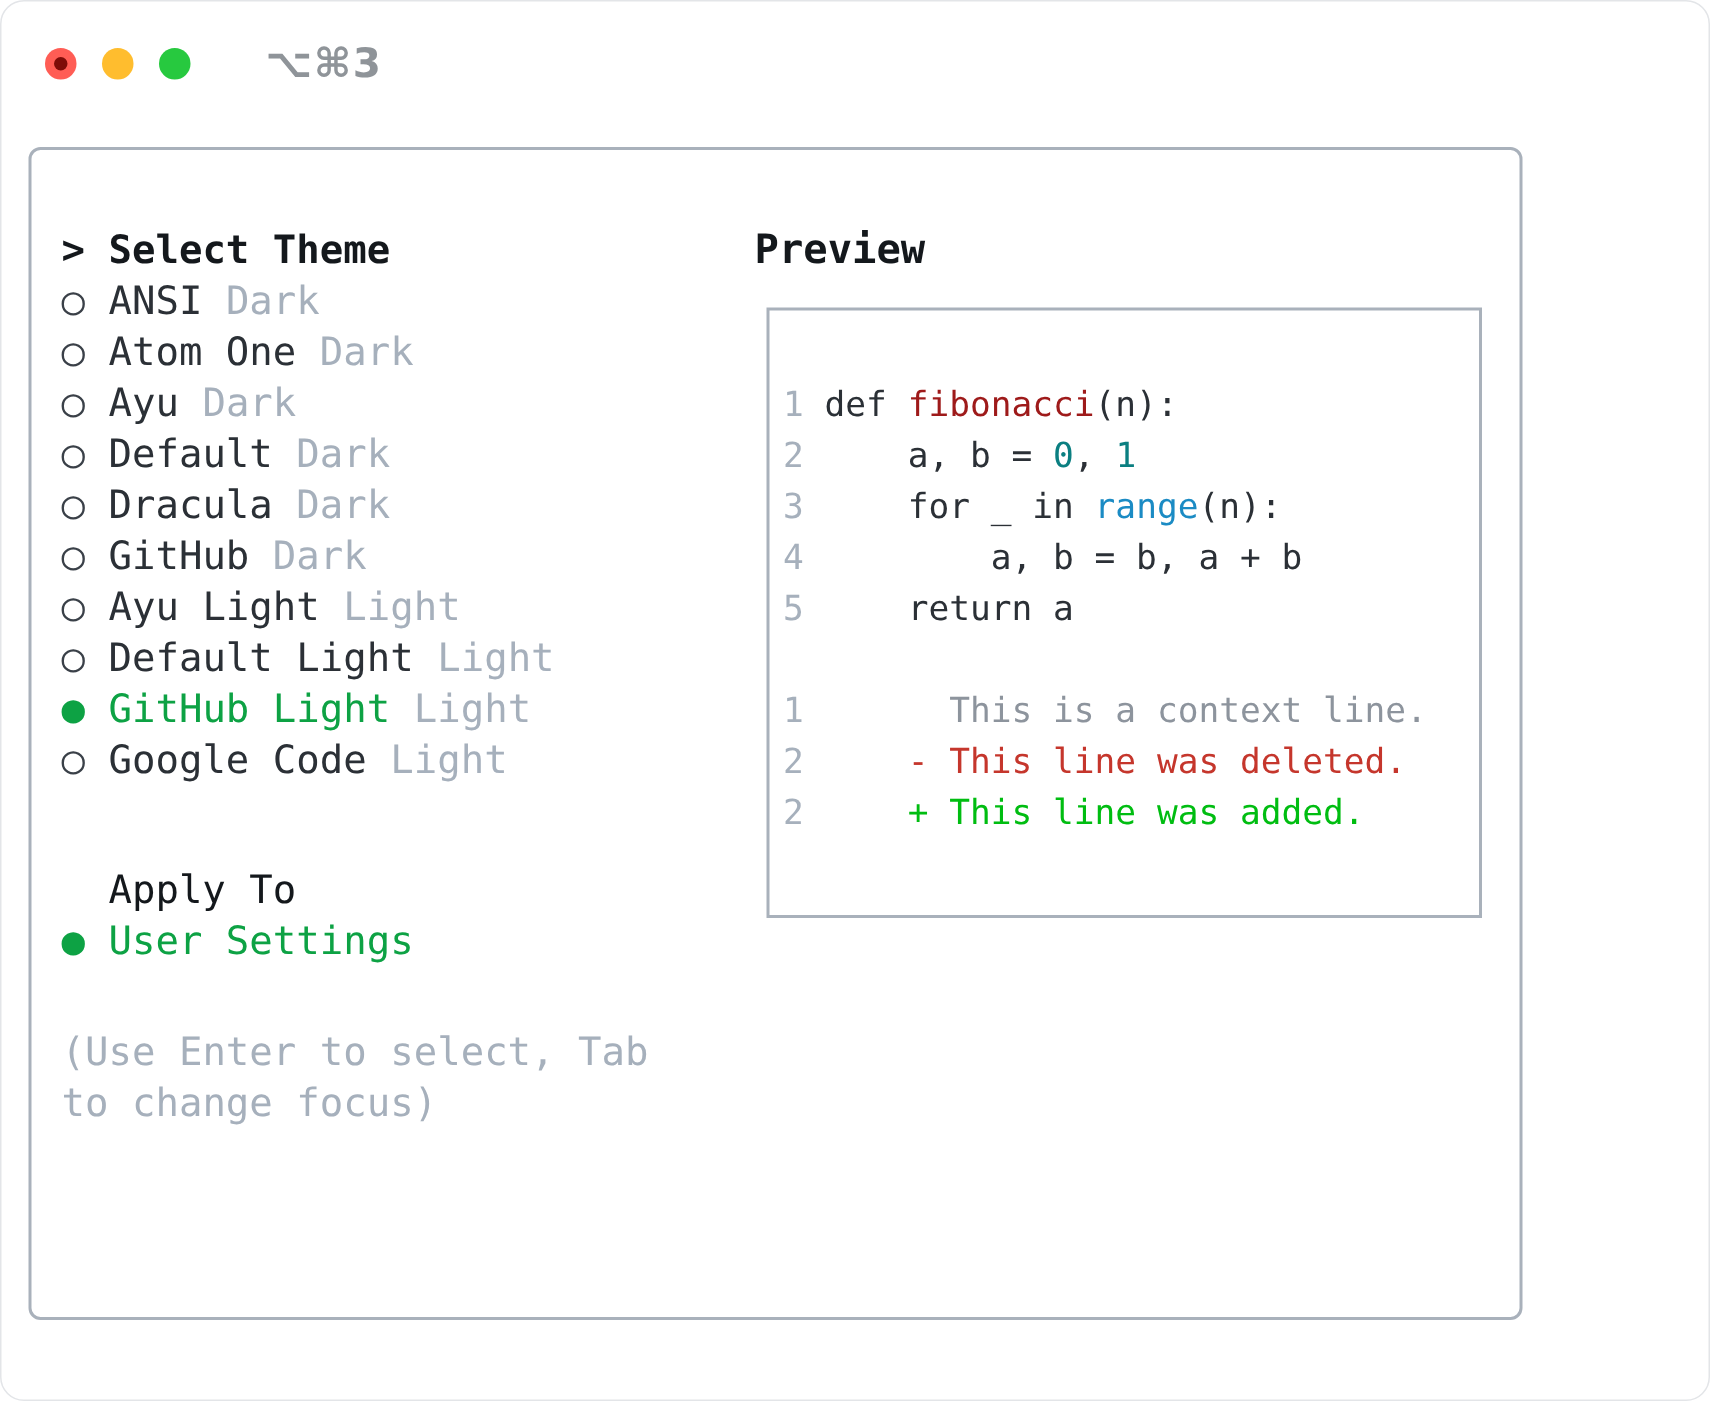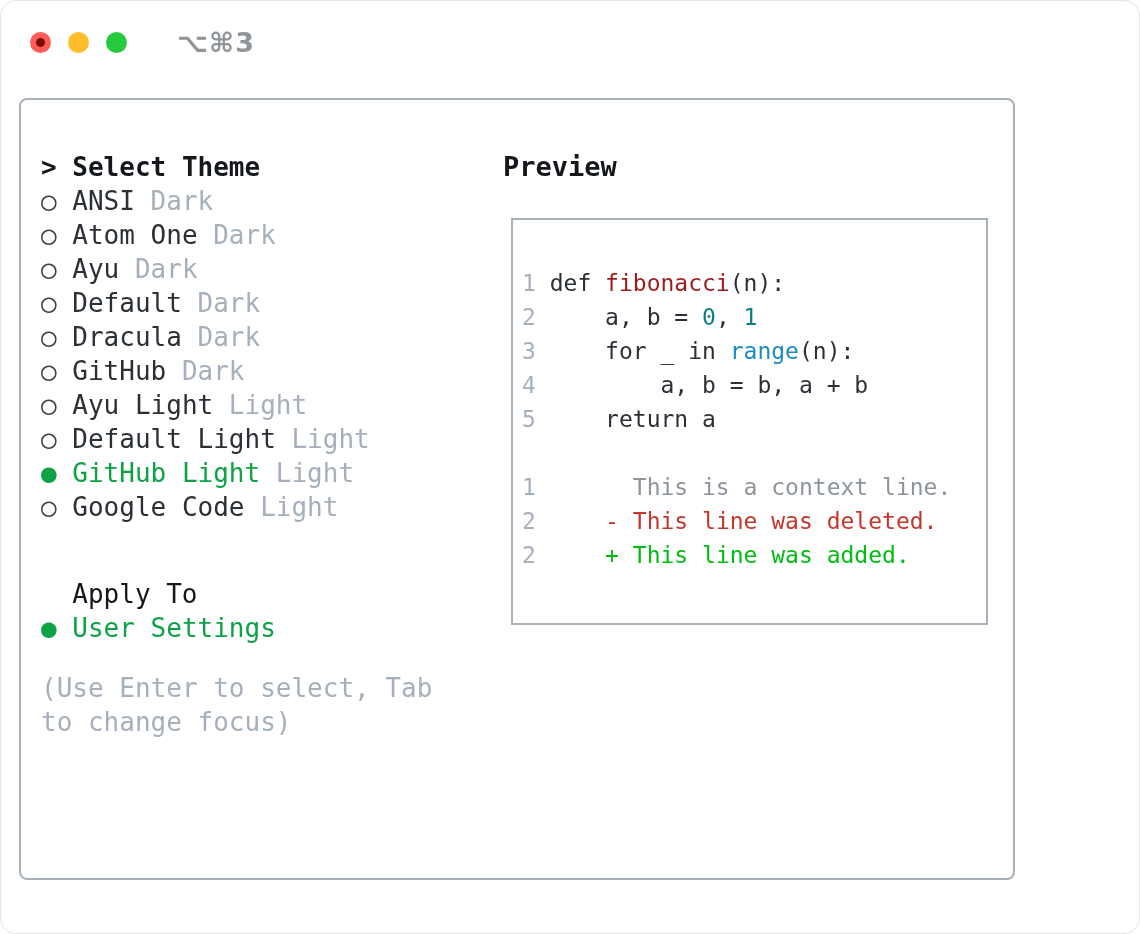--- a/index.html
+++ b/index.html
@@ -23,24 +23,24 @@
   
   .panel{position:absolute;left:18px;top:97px;width:996px;height:782px;border:2px solid var(--border);border-radius:8px;background:#fff}
   .leftcol{position:absolute;left:20px;top:50px;width:452px;font-size:26px;line-height:34px;color:var(--ink)}
   .row{white-space:pre;height:34px}
   .hdr{font-weight:700;color:#14181c}
   .bullet{color:#3a4048}
   .sel{color:var(--green)}
   .variant{color:var(--muted)}
   .apply-gap{margin-top:53px}
   .apply-header{padding-left:2ch;color:#14181c}
-  .hint{margin-top:26px;width:412px;color:var(--muted);white-space:normal}
+  .hint{margin-top:40px;width:412px;color:var(--muted);white-space:normal}
   
   .preview-title{position:absolute;left:482px;top:50px;font-size:27px;line-height:34px;font-weight:700;color:#14181c}
-  .preview-box{position:absolute;left:490px;top:118px;width:477px;height:407px;border:2px solid var(--border);background:#fff}
+  .preview-box{position:absolute;left:490px;top:105px;width:477px;height:407px;border:2px solid var(--border);background:#fff}
   .preview-box pre{margin:0;padding:46px 0 0 9px;font-family:"DejaVu Sans Mono",monospace;font-size:23px;line-height:34px;color:var(--ink)}
   .tk-ln{color:var(--muted)} .tk-ink{color:var(--ink)} .tk-fn{color:var(--fn)}
   .tk-num{color:var(--num)} .tk-bi{color:var(--builtin)} .tk-ctx{color:var(--ctx)}
   .tk-del{color:var(--del)} .tk-add{color:var(--add)}
 </style>
 </head>
 <body>
 
 <div class="window">
 

